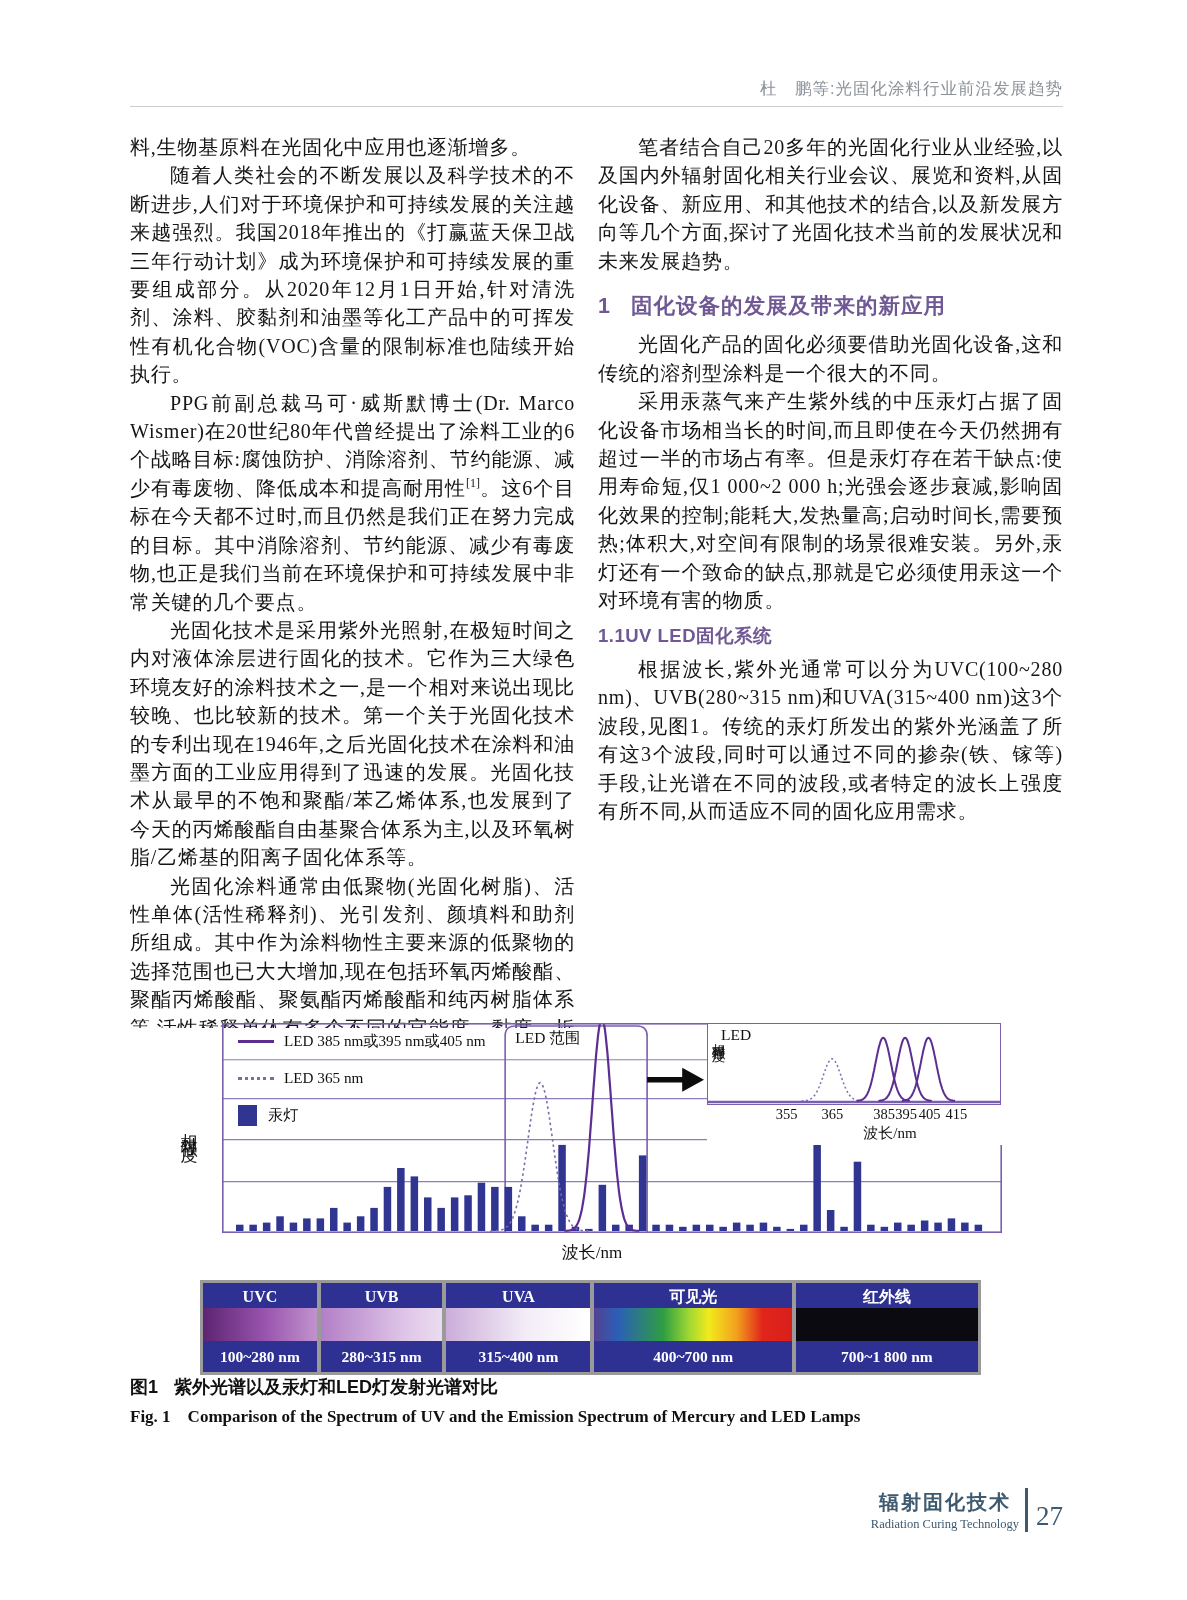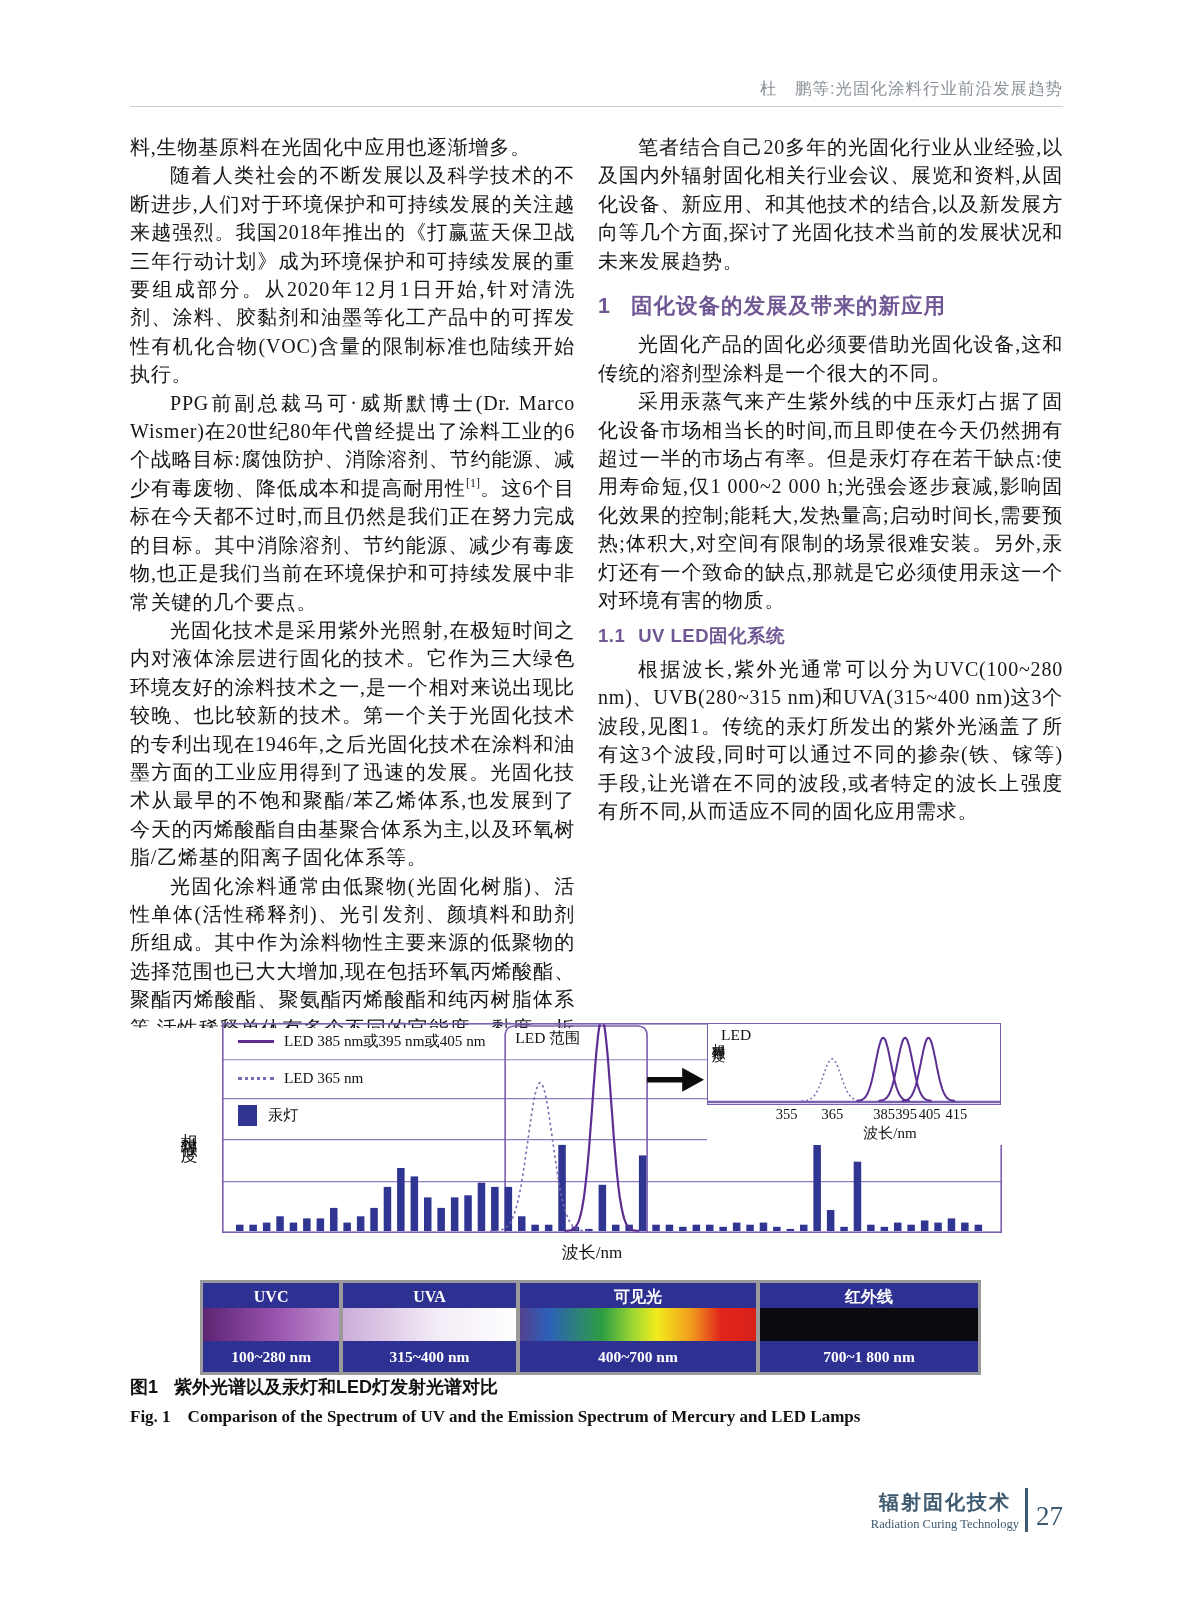--- a/index.html
+++ b/index.html
@@ -17,21 +17,21 @@
   .col-left{width:445px;}
   .col-right{width:465px;}
   .col p{margin:0;text-indent:2em;}
   .col p.noindent{text-indent:0;}
   sup.cite{font-size:12px;line-height:0;letter-spacing:0;}
   h2.h1{margin:17px 0 10px 0;font-family:"Liberation Sans",sans-serif;font-weight:bold;
         font-size:21.5px;color:#6f5894;letter-spacing:1px;text-indent:0;}
   h2.h1 .hnum{margin-right:20px;}
   h3.h11{margin:7px 0 5px 0;font-family:"Liberation Sans",sans-serif;font-weight:bold;
          font-size:18.5px;color:#6f5894;letter-spacing:0.5px;}
-  h3.h11 .hnum{margin-right:13px;}
+  h3.h11 .hnum{}
   
   .figure{position:absolute;left:130px;top:1023px;width:933px;}
   .chart-row{margin-left:46px;display:flex;align-items:center;gap:20px;}
   .ylabel-v{writing-mode:vertical-rl;width:26px;height:210px;display:flex;align-items:center;
             justify-content:center;font-size:17px;letter-spacing:4px;color:#111;}
   .chart-box{position:relative;width:780px;height:210px;}
   .chart-box svg{position:absolute;left:0;top:0;}
   .legend{position:absolute;left:0;top:0;width:300px;height:120px;}
   .lrow{position:absolute;left:16px;display:flex;align-items:center;white-space:nowrap;}
   .lrow.l1{top:8px;} .lrow.l2{top:46px;} .lrow.l3{top:82px;}
@@ -221,20 +221,25 @@
       </div>
     </div>
     <div class="xlabel">波长/nm</div>
 
     <div class="band">
       <div class="cell w0">
         <div class="cell-top">UVC</div>
         <div class="cell-grad g0"></div>
         <div class="cell-bot">100~280 nm</div>
       </div>
+      <div class="cell w1">
+        <div class="cell-top">UVB</div>
+        <div class="cell-grad g1"></div>
+        <div class="cell-bot">280~315 nm</div>
+      </div>
       <div class="cell w2">
         <div class="cell-top">UVA</div>
         <div class="cell-grad g2"></div>
         <div class="cell-bot">315~400 nm</div>
       </div>
       <div class="cell w3">
         <div class="cell-top">可见光</div>
         <div class="cell-grad g3"></div>
         <div class="cell-bot">400~700 nm</div>
       </div>

